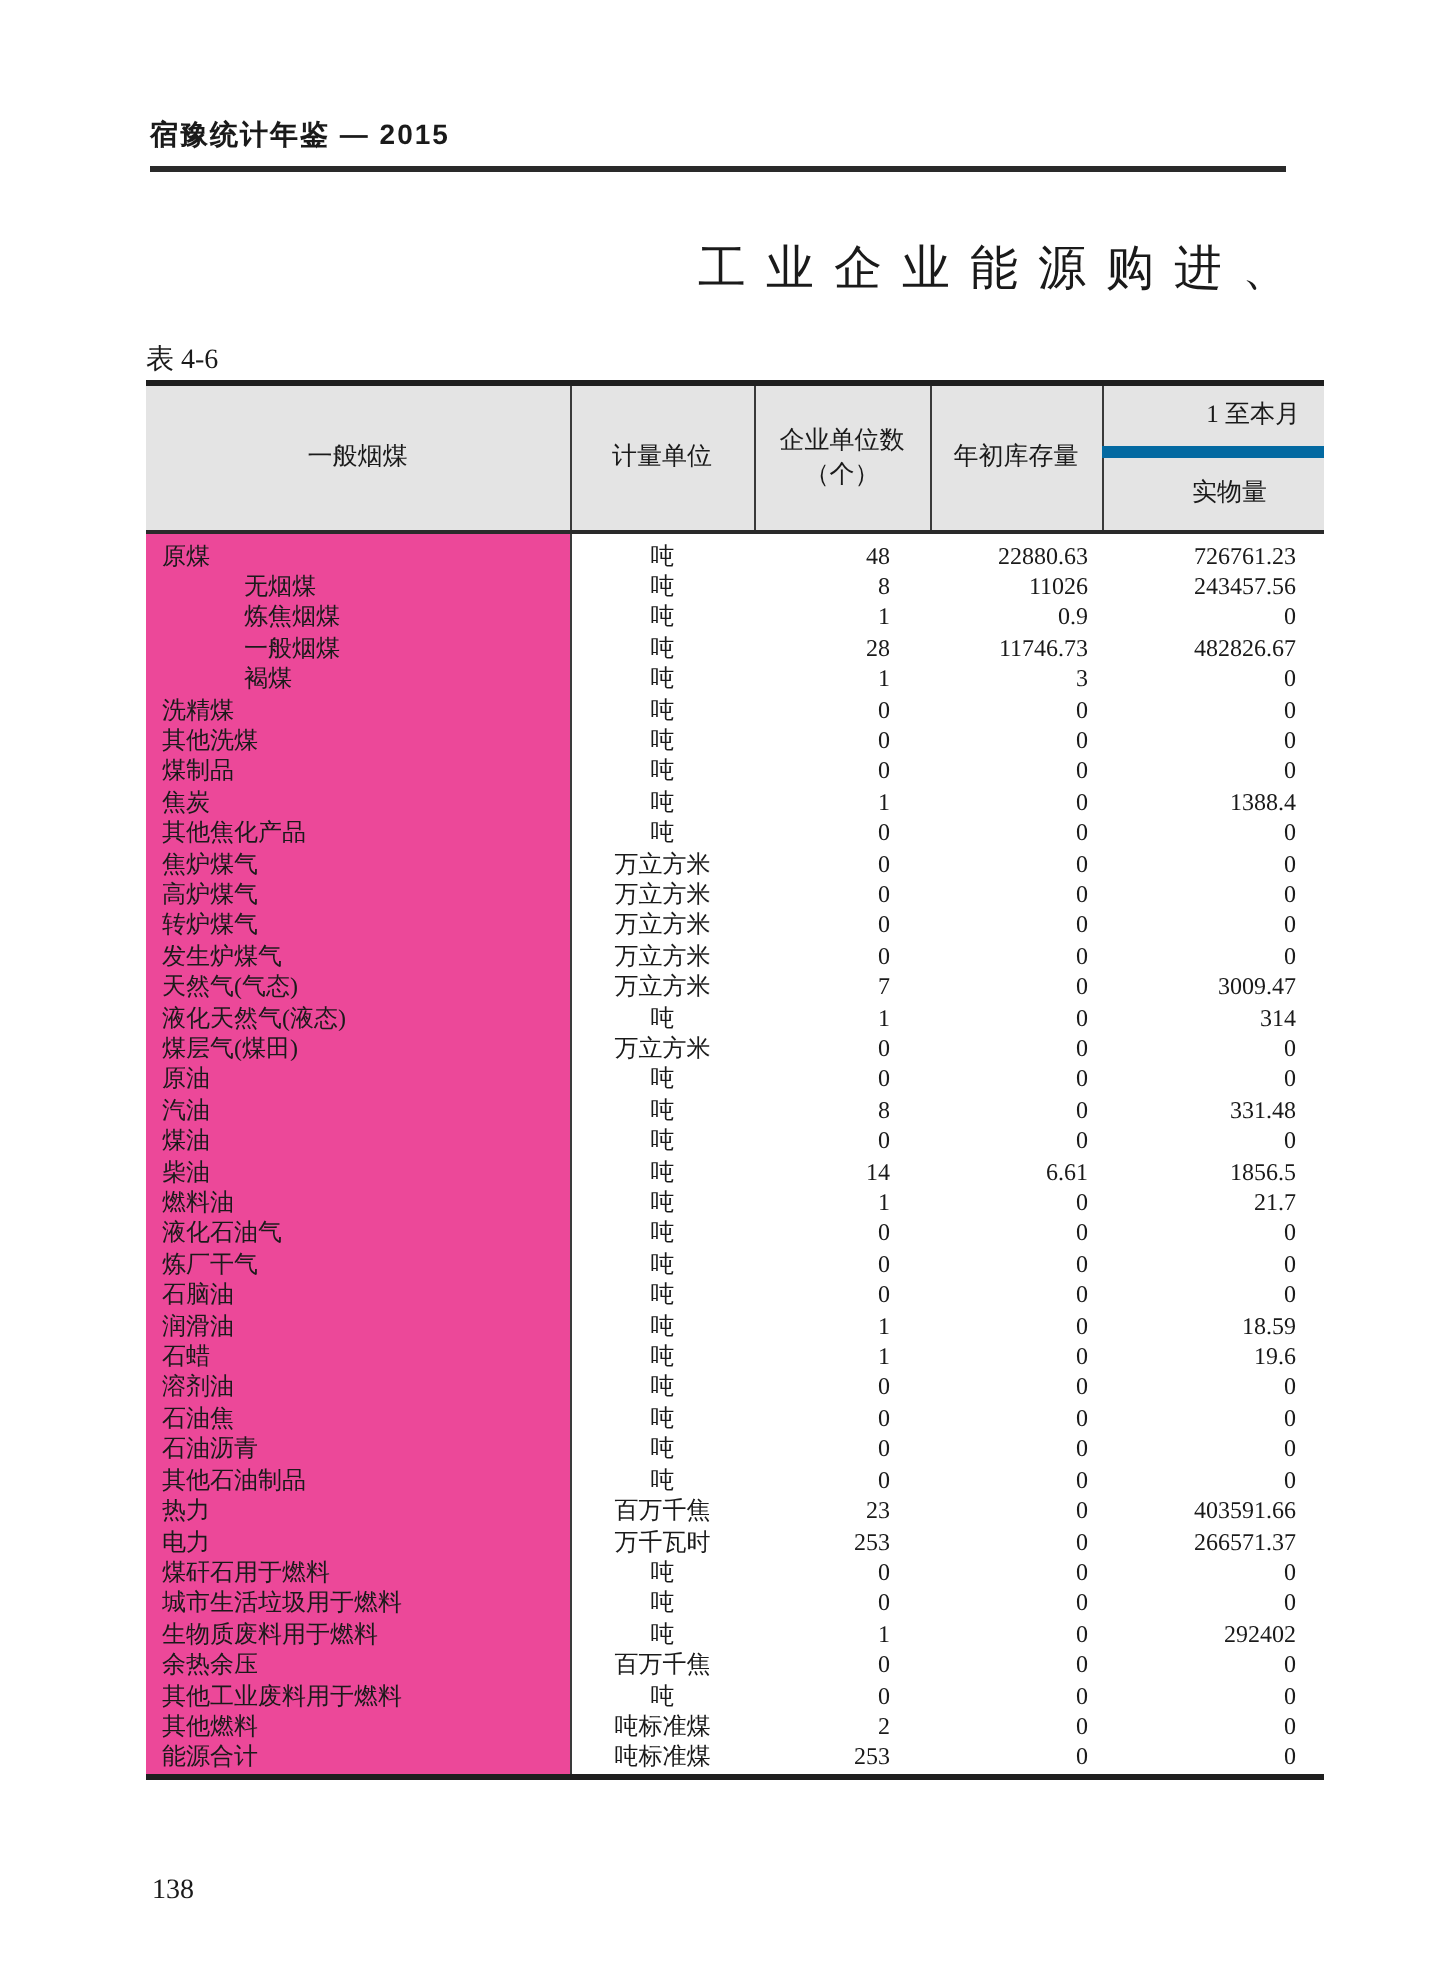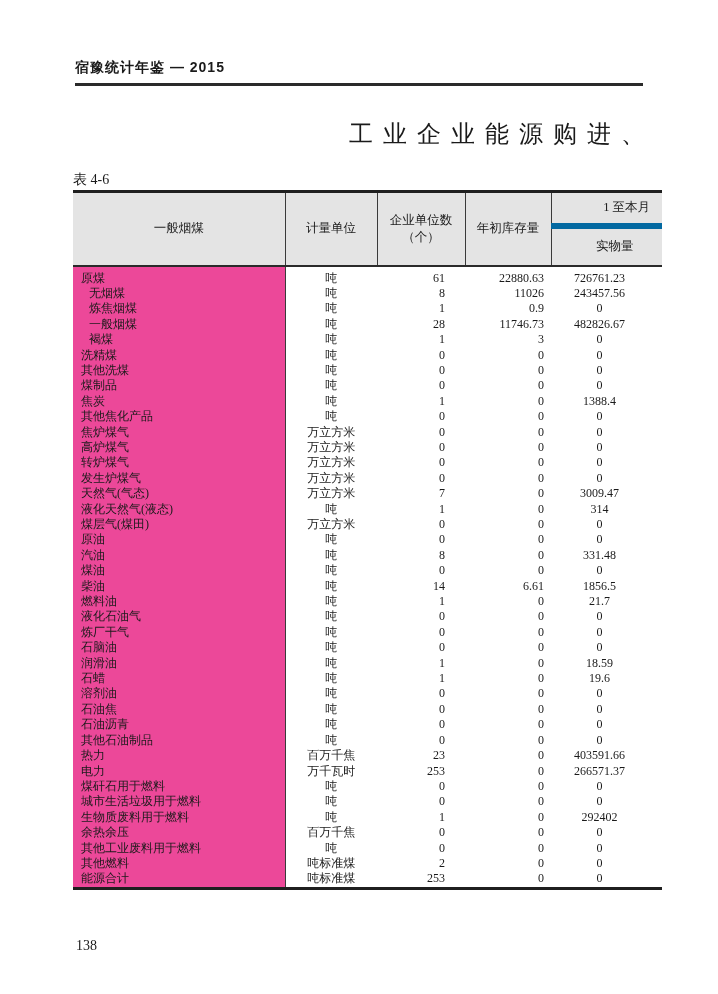--- a/index.html
+++ b/index.html
@@ -50,25 +50,25 @@
   thead th.firms-h{ line-height:17px; }
 
   tbody td{
     height:15.4px; line-height:15.4px; vertical-align:middle;
     white-space:nowrap; overflow:visible;
   }
   tbody td.name{
     background:#ec4899; border-right:1px solid #3a3a3a;
     padding-left:8px; text-align:left;
   }
-  tbody td.name.indent{ padding-left:16px; }
+  tbody td.name.indent{ padding-left:49px; }
   tbody td.unit{ text-align:center; }
   tbody td.firms{ text-align:right; padding-right:20px; }
   tbody td.stock{ text-align:right; padding-right:7px; }
-  tbody td.physical{ text-align:center; padding-right:14px; }
+  tbody td.physical{ text-align:right; padding-right:14px; }
   tbody tr.spacer td{ height:5px; line-height:5px; }
 
   .page-number{
     position:absolute; left:76px; top:938px; font-size:14px;
   }
 </style>
 </head>
 <body>
 
 <div class="running-header">
@@ -101,21 +101,21 @@
     </tr>
   </thead>
   <tbody>
     <tr class="spacer">
       <td class="name"></td>
       <td colspan="4"></td>
     </tr>
   <tr>
         <td class="name">原煤</td>
         <td class="unit">吨</td>
-        <td class="firms">61</td>
+        <td class="firms">48</td>
         <td class="stock">22880.63</td>
         <td class="physical">726761.23</td>
       </tr>
       <tr>
         <td class="name indent">无烟煤</td>
         <td class="unit">吨</td>
         <td class="firms">8</td>
         <td class="stock">11026</td>
         <td class="physical">243457.56</td>
       </tr>

